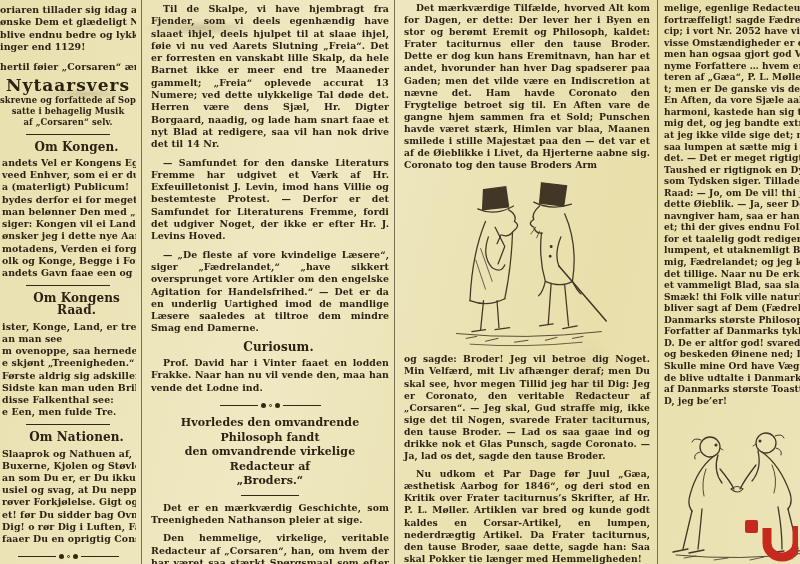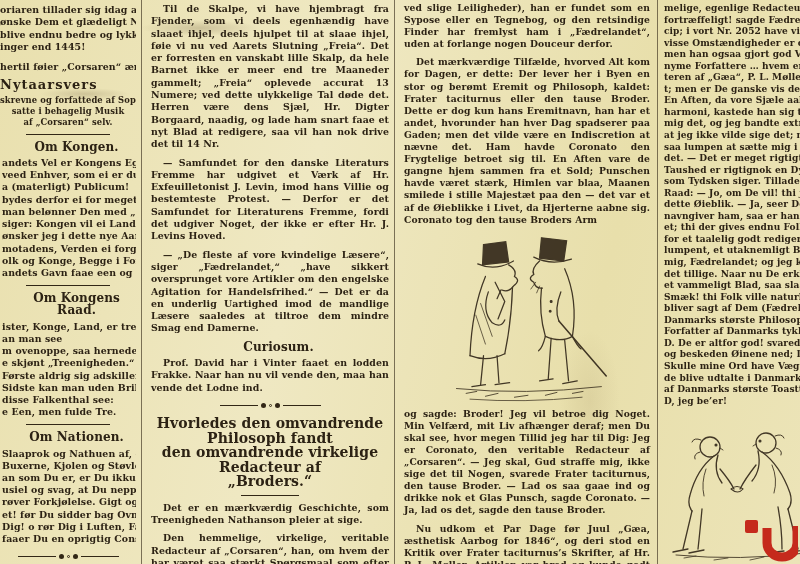--- a/index.html
+++ b/index.html
@@ -19,33 +19,33 @@
   .vsep.v2{left:394px;}
   .vsep.v3{left:657px;}
   .col{position:absolute;top:0;font-size:9.4px;line-height:12.3px;letter-spacing:.1px;}
   .col1{left:0;top:4px;width:136px;overflow:hidden;}
   .col2{left:151px;top:3px;width:238px;}
   .col3{left:404px;top:2px;width:246px;font-size:9.2px;line-height:12.1px;}
   .col4{left:664px;top:3px;width:200px;font-size:9px;line-height:11.55px;}
   .line{white-space:nowrap;overflow:hidden;}
   .para{text-align:justify;text-indent:12px;margin:0 0 6px 0;}
   .para.nodent{text-indent:0;}
-  .h-large{font-size:13px;letter-spacing:1px;margin:6px 0 3px 0;}
+  .h-large{font-size:17px;text-align:center;letter-spacing:1px;margin:6px 0 3px 0;}
   .h-med{font-size:12px;text-align:center;margin:6px 0 4px 17px;}
   .sub{font-size:8.4px;text-align:center;line-height:11px;}
   .rule{width:84px;border-top:1.4px solid #322716;margin:6px auto 6px auto;}
   .rule.short{width:58px;}
   .verse{margin:2px 0 2px 2px;}
   .verse .line{line-height:12.2px;}
   .ornament{display:flex;align-items:center;justify-content:center;gap:3px;margin:9px auto 8px auto;}
   .ornament .ol{width:38px;height:0;border-top:1.3px solid #322716;}
   .ornament .od{background:#322716;border-radius:50%;}
   .ornament .od.big{width:5px;height:5px;}
   .ornament .od.small{width:3px;height:3px;border:1px solid #322716;background:transparent;}
-  .story-head{font-size:14px;line-height:14.6px;text-align:center;margin:4px 0 2px 0;}
+  .story-head{font-size:11px;line-height:14.6px;text-align:center;margin:4px 0 2px 0;}
   .illo{display:block;margin:4px auto 4px auto;}
   .watermark{position:absolute;right:2px;bottom:0;}
 </style>
 </head>
 <body>
 
 <div class="page">
 
   <div class="stain s1"></div>
   <div class="stain s2"></div>
@@ -53,21 +53,21 @@
 
   <div class="vsep v1"></div>
   <div class="vsep v2"></div>
   <div class="vsep v3"></div>
 
   <div class="col col1">
     <div>
         <div class="line">oriaren tillader sig idag at gratulere Dem, Hr. Fol</div>
         <div class="line">ønske Dem et glædeligt Nytaar. Gid Aaret 1846</div>
         <div class="line">blive endnu bedre og lykkeligere paa visse For</div>
-        <div class="line">inger end 1445!</div>
+        <div class="line">inger end 1129!</div>
       </div>
     <div class="line" style="margin-top:8px">hertil føier „Corsaren“ ærbødigst et Par skjønne</div>
     <div class="h-large">Nytaarsvers</div>
     <div class="sub">
         <div class="line">skrevne og forfattede af Sophie Pohndorf,</div>
         <div class="line">satte i behagelig Musik</div>
         <div class="line">af „Corsaren“ selv.</div>
       </div>
     <div class="rule"></div>
     <div class="h-med">Om Kongen.</div>
@@ -133,21 +133,20 @@
       <div>Hvorledes den omvandrende Philosoph fandt</div>
       <div>den omvandrende virkelige Redacteur af</div>
       <div>„Broders.“</div>
     </div>
     <div class="rule short"></div>
     <div class="para">Det er en mærkværdig Geschichte, som Treenigheden Nathanson pleier at sige.</div>
     <div class="para">Den hemmelige, virkelige, veritable Redacteur af „Corsaren“, han, om hvem der har været saa stærkt Spørgsmaal som efter Casino-Actier, han, for hvis Skyld Udgiveren af „Corsaren“ uskyldig blev sat paa Vand og Brød og dog ikke bekjendte alligevel, han, efter hvem Gutenrath, Leerbek, Normann, Paulsen og Falkenthal have søgt saa ivrig som efter den Mand, der slog Agenten paa Hovedet med en Stok, og som dog, lig Coronato, den store venetianske Bandit, hver Uge har ladet høre fra sig, undtagen naar han blev lagt under Beslag — han er nu funden. Han er funden ved et reent Tilfælde, da man allerede havde ophørt at søge efter ham (som det altid gaaer</div>
   </div>
 
   <div class="col col3">
-    <div class="para nodent">ved slige Leiligheder), han er fundet som en Sypose eller en Tegnebog, og den retsindige Finder har fremlyst ham i „Fædrelandet“, uden at forlange nogen Douceur derfor.</div>
     <div class="para">Det mærkværdige Tilfælde, hvorved Alt kom for Dagen, er dette: Der lever her i Byen en stor og berømt Eremit og Philosoph, kaldet: Frater taciturnus eller den tause Broder. Dette er dog kun hans Eremitnavn, han har et andet, hvorunder han hver Dag spadserer paa Gaden; men det vilde være en Indiscretion at nævne det. Ham havde Coronato den Frygtelige betroet sig til. En Aften vare de gangne hjem sammen fra et Sold; Punschen havde været stærk, Himlen var blaa, Maanen smilede i stille Majestæt paa den — det var et af de Øieblikke i Livet, da Hjerterne aabne sig. Coronato tog den tause Broders Arm</div>
 
     <svg class="illo" width="206" height="172" viewBox="0 0 206 178">
       <g stroke="#2b2013" fill="none" stroke-width="1.3" stroke-linecap="round" opacity="0.88">
 
         <path d="M58,13 L81,10 L84,31 L57,34 Z" fill="#2b2013"></path>
         <path d="M52,33 Q70,41 89,30"></path>
 
         <path d="M84,34 Q93,39 90,46 Q97,50 89,56 Q84,63 77,60"></path>
         <path d="M76,60 L72,69"></path>

